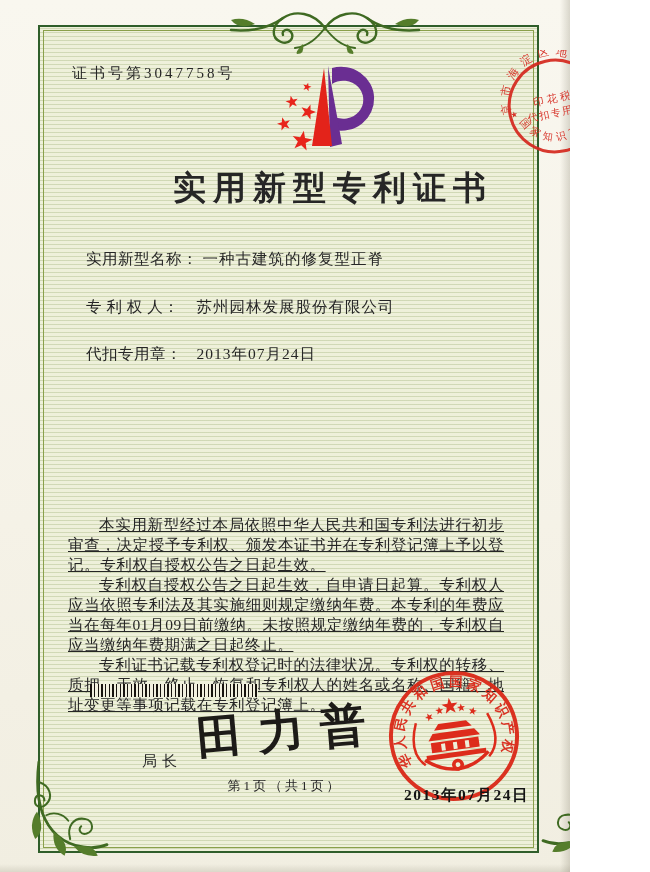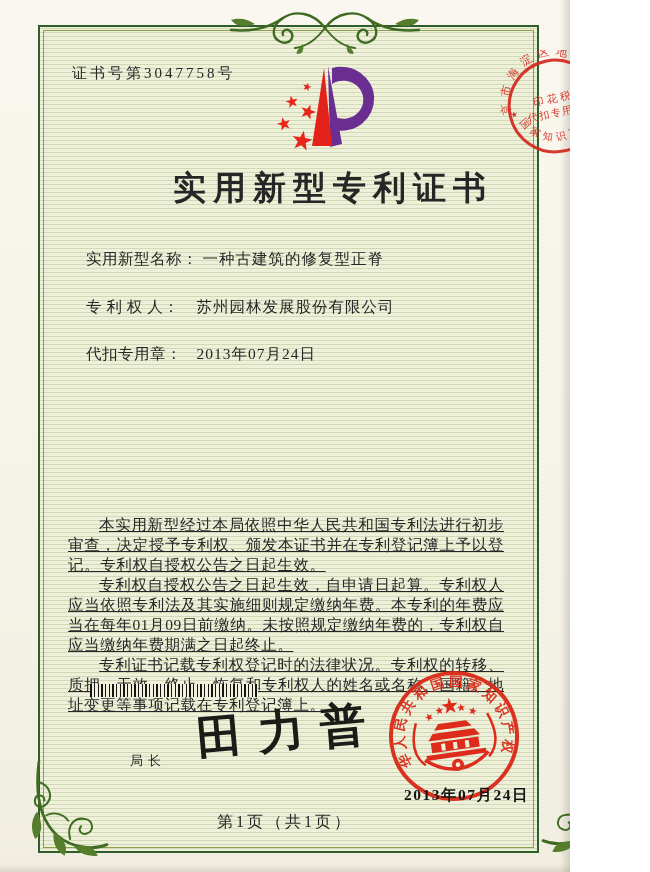--- a/index.html
+++ b/index.html
@@ -25,29 +25,29 @@
     font-size:33px;font-weight:600;letter-spacing:7px;z-index:3;padding-left:48px;}
   .fields{position:absolute;left:86px;top:248px;right:78px;z-index:3;}
   .frow{font-size:15.5px;line-height:21px;margin-bottom:26.5px;letter-spacing:0.5px;white-space:nowrap;}
   .flabel{display:inline-block;min-width:106px;}
   .fvalue{letter-spacing:1px;text-align:center;}
   .paras{position:absolute;left:68px;right:66px;top:515px;z-index:3;}
   .paras p{margin:0;font-size:15.5px;line-height:20px;text-indent:2em;
     text-align:justify;letter-spacing:0.6px;text-decoration:underline;}
   .barcode{position:absolute;left:90px;top:684px;width:168px;height:13px;z-index:3;
     background:repeating-linear-gradient(90deg,#17130e 0 2px,#f2f0df 2px 4px,#17130e 4px 5px,#f2f0df 5px 8px,#17130e 8px 9px,#f2f0df 9px 11px);}
-  .sig-role{position:absolute;left:130px;top:752px;font-size:13px;letter-spacing:5px;z-index:3;}
+  .sig-role{position:absolute;left:142px;top:752px;font-size:15px;letter-spacing:5px;z-index:3;}
   .sig-name{position:absolute;left:196px;top:700px;font-size:46px;font-weight:700;
     letter-spacing:16px;color:#1d1b18;transform:rotate(-5deg);z-index:3;
     font-family:"DejaVu Sans","Liberation Sans",sans-serif;}
   .big-seal{position:absolute;left:378px;top:660px;width:152px;height:152px;z-index:3;opacity:0.95;}
   .seal-date{position:absolute;left:404px;top:785px;width:150px;font-size:15.5px;font-weight:700;
     letter-spacing:1.5px;color:#141414;z-index:4;}
-  .footer{position:absolute;left:0;width:100%;top:812px;text-align:center;
-    font-size:16px;letter-spacing:3px;z-index:3;}
+  .footer{position:absolute;left:0;width:100%;top:777px;text-align:center;
+    font-size:13px;letter-spacing:3px;z-index:3;}
 </style>
 </head>
 <body>
 
 <div class="page">
 
   <div class="inner-paper"></div>
   <div class="frame">
     <div class="frame-inner"></div>
   </div>

